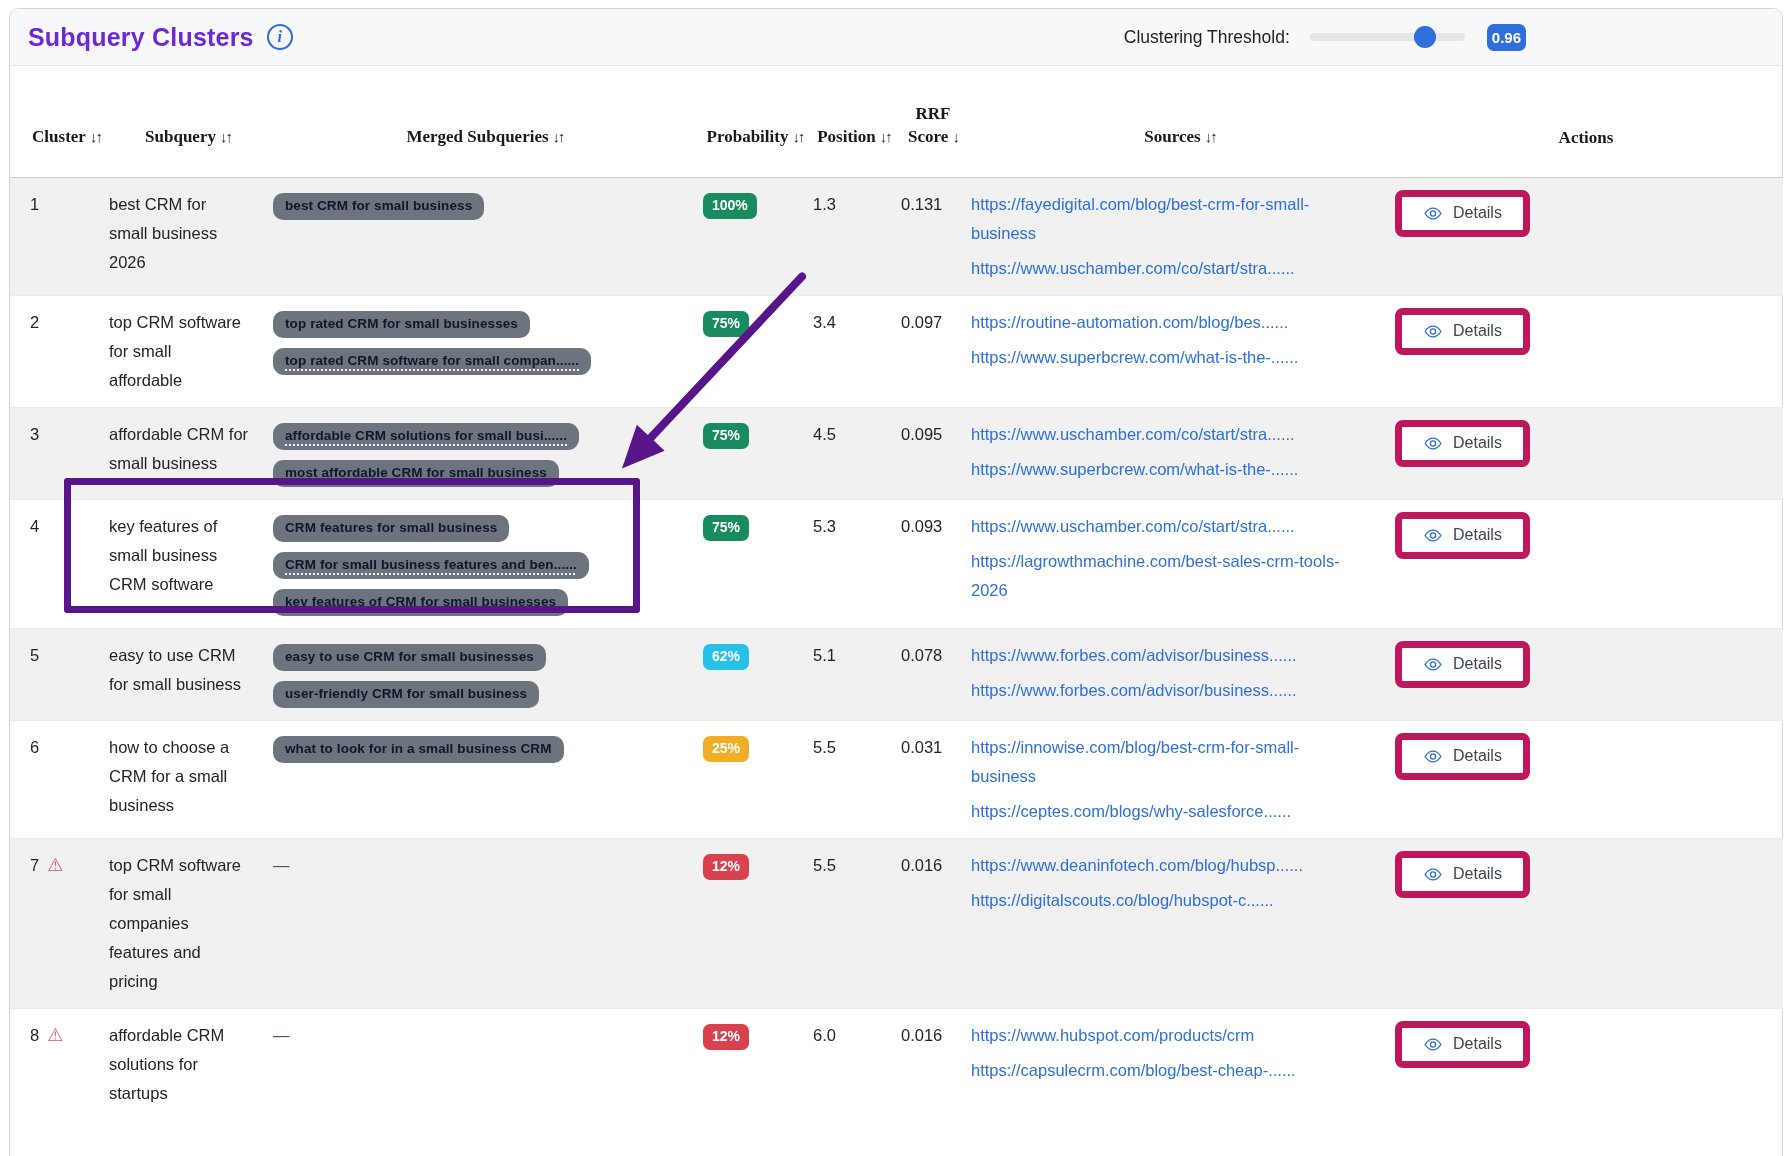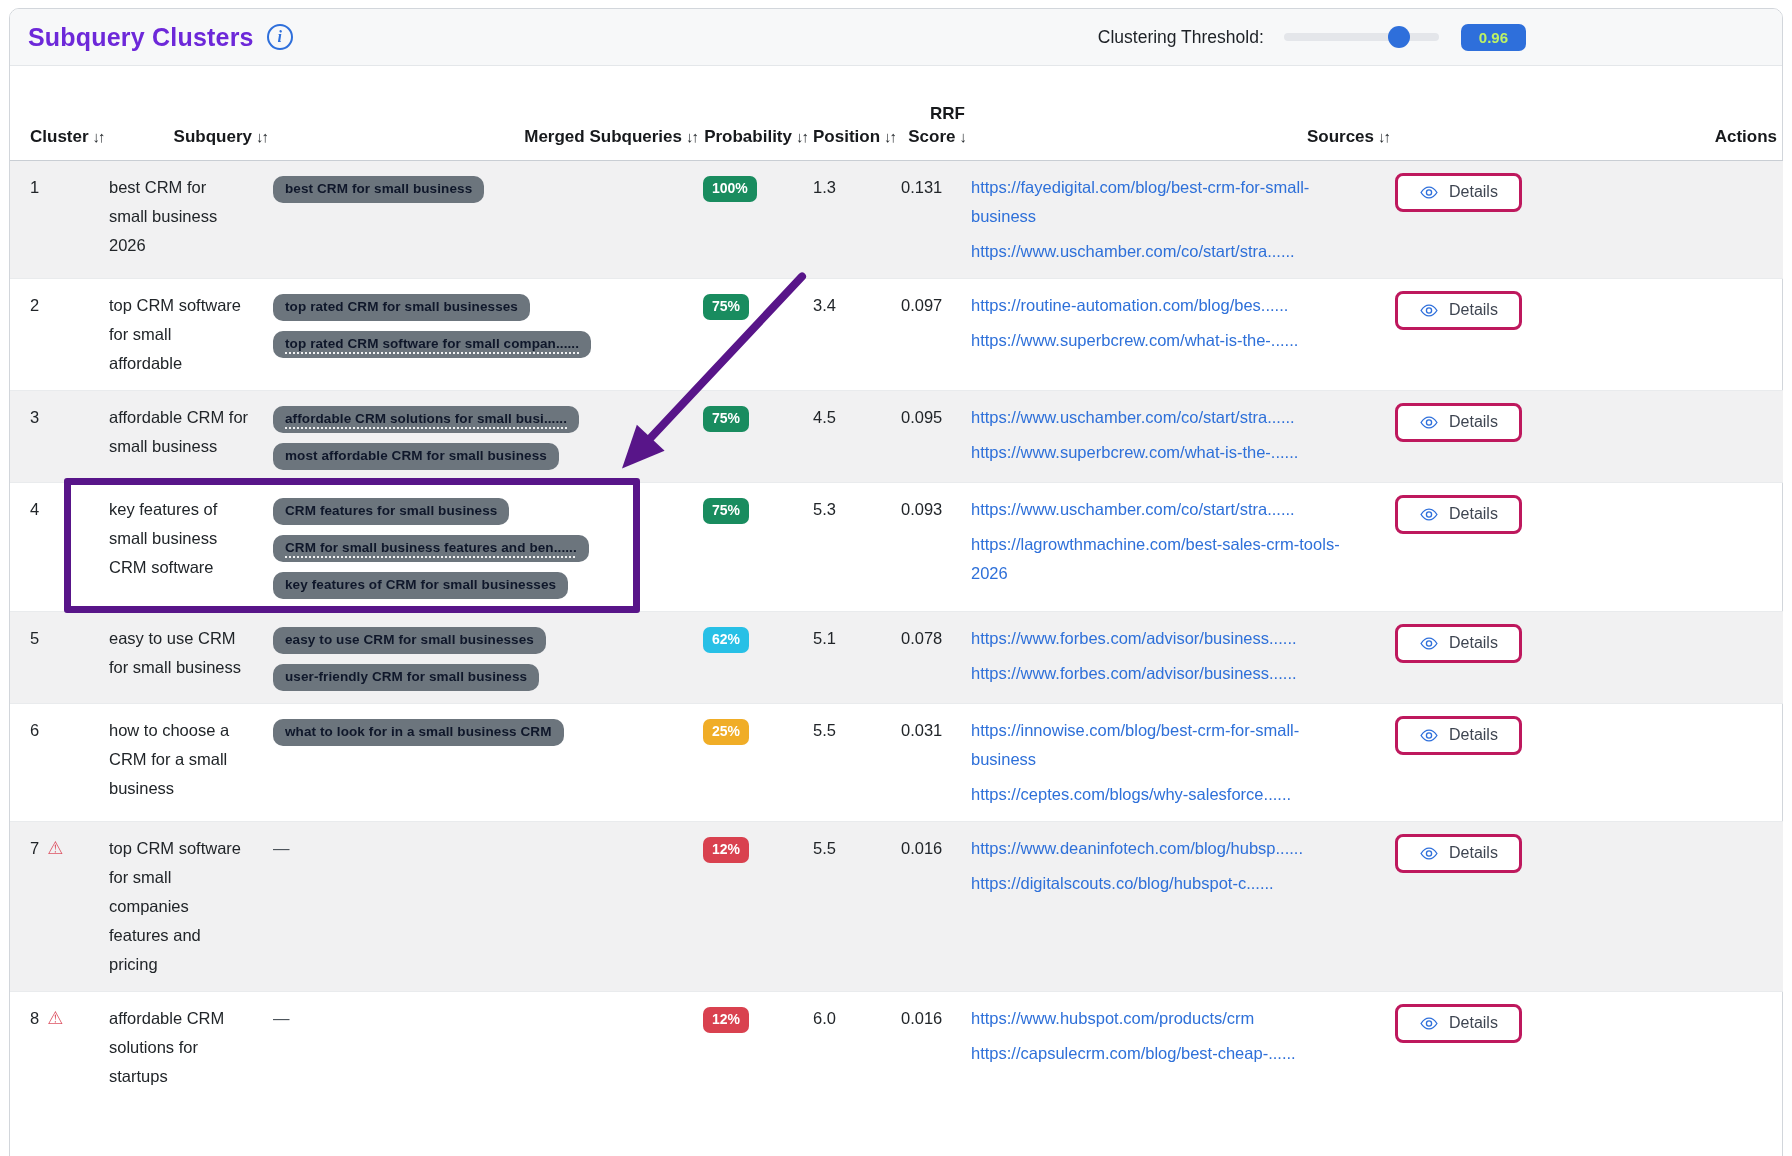--- a/index.html
+++ b/index.html
@@ -13,57 +13,57 @@
   .info-icon { width:26px; height:26px; border:2px solid #2e6fdb; border-radius:50%;
     color:#2e6fdb; display:inline-flex; align-items:center; justify-content:center;
     font-family:"Liberation Serif", serif; font-style:italic; font-weight:700; font-size:16px;
     margin-left:13px; }
   .threshold-group { margin-left:auto; margin-right:238px; display:flex; align-items:center; }
   .threshold-label { font-size:17.5px; color:#1d2126; }
   .slider { position:relative; width:155px; height:8px; background:#e4e6ea; border-radius:4px;
     margin-left:20px; }
   .slider-thumb { position:absolute; width:22px; height:22px; border-radius:50%;
     background:#2e6fdb; top:-7px; left:104px; }
-  .threshold-badge { margin-left:22px; background:#2e6fdb; color:#bef264; font-weight:700;
-    font-size:15px; padding:5px 18px; border-radius:7px; }
+  .threshold-badge { margin-left:22px; background:#2e6fdb; color:#ffffff; font-weight:700;
+    font-size:15px; padding:5px 5px; border-radius:7px; }
 
   table { width:100%; border-collapse:collapse; table-layout:fixed; }
   col.c1{width:99px} col.c2{width:164px} col.c3{width:430px} col.c4{width:110px}
   col.c5{width:88px} col.c6{width:70px} col.c7{width:424px} col.c8{width:388px}
-  thead th { text-align:right; vertical-align:bottom; font-size:17px; font-weight:700;
-    color:#17191c; padding:36px 6px 12px 0; line-height:23px; }
+  thead th { text-align:center; vertical-align:bottom; font-size:17px; font-weight:700;
+    color:#17191c; padding:36px 6px 28px 0; line-height:23px;font-family:Liberation Serif, serif; }
   thead { border-bottom:1.5px solid #c9ced4; }
   th.h-cluster { padding-left:20px; }
   .sort-icon { font-size:15px; font-weight:400; letter-spacing:-2px; margin-left:4px; color:#2b2f33; }
   tbody tr { border-top:1px solid #e9ebed; }
   tbody tr:first-child { border-top:none; }
   tbody tr:nth-child(odd) { background:#f1f1f2; }
   td { vertical-align:top; padding:12px 6px 12px 0; font-size:16.5px; line-height:29px; }
   td.c-cluster { padding-left:20px; white-space:nowrap; }
   td.c-sub { padding-right:24px; }
   td.c-src { padding-right:40px; }
   .warn { color:#dd5565; font-size:18px; margin-left:8px; }
   .badge-line { margin-bottom:7px; }
   .badge-line:last-child { margin-bottom:0; }
   .badge { display:inline-block; background:#6c757d; color:#0f172a; font-weight:700;
     font-size:13.5px; line-height:16px; padding:5px 12px 6px; border-radius:10px;
     letter-spacing:.1px; }
   .badge.trunc { text-decoration:underline dotted rgba(255,255,255,.9) 2px;
-    text-underline-offset:4px; }
+    text-underline-offset:4px;border-radius:11px; }
   .mdash { color:#495057; }
   .pbadge { display:inline-block; color:#fff; font-weight:700; font-size:14px;
     padding:4px 9px 5px; border-radius:7px; min-width:42px; text-align:center; line-height:17px; }
   .t-green { background:#198c5f; }
   .t-cyan  { background:#27c0e6; }
   .t-yellow{ background:#f0ad27; }
   .t-red   { background:#d9414f; }
   .src-link { color:#2e70d9; margin-bottom:6px; cursor:pointer; overflow-wrap:break-word; }
   .src-link:last-child { margin-bottom:0; }
   .details-btn { display:inline-flex; align-items:center; gap:10px; background:#fff;
-    border:3px solid #be185d; border-radius:8px; padding:7px 21px 8px; font-size:16px;
+    border:7px solid #be185d; border-radius:8px; padding:7px 21px 8px; font-size:16px;
     color:#3e4551; font-family:"Liberation Sans", sans-serif; cursor:pointer; }
   .eye { display:inline-flex; }
   
   #ann-box { position:absolute; border:7px solid #581589; border-radius:3px;
     background:transparent; z-index:6; pointer-events:none; }
   #ann-svg { position:absolute; left:0; top:0; z-index:7; pointer-events:none; }
 </style>
 </head>
 <body>
 

